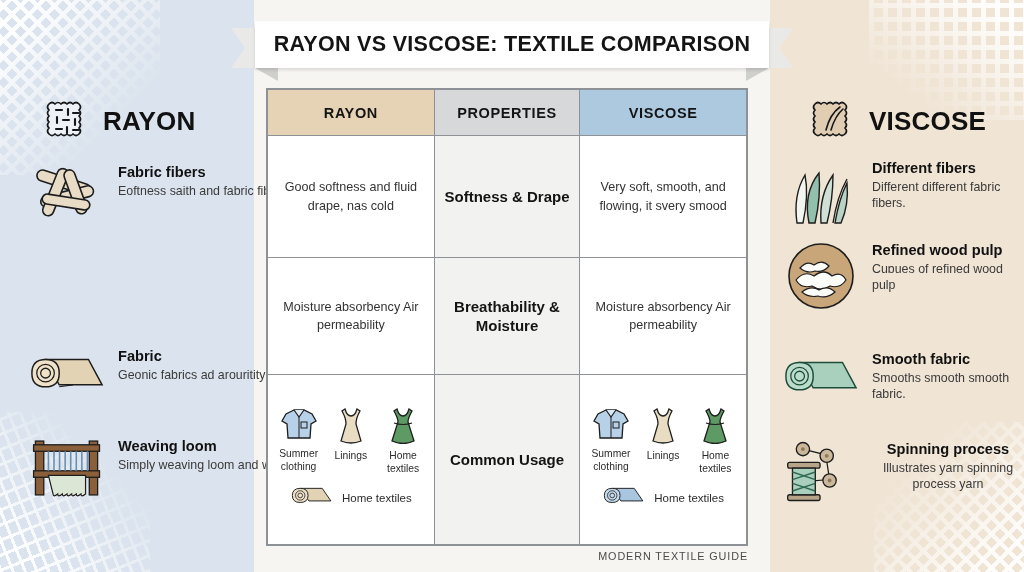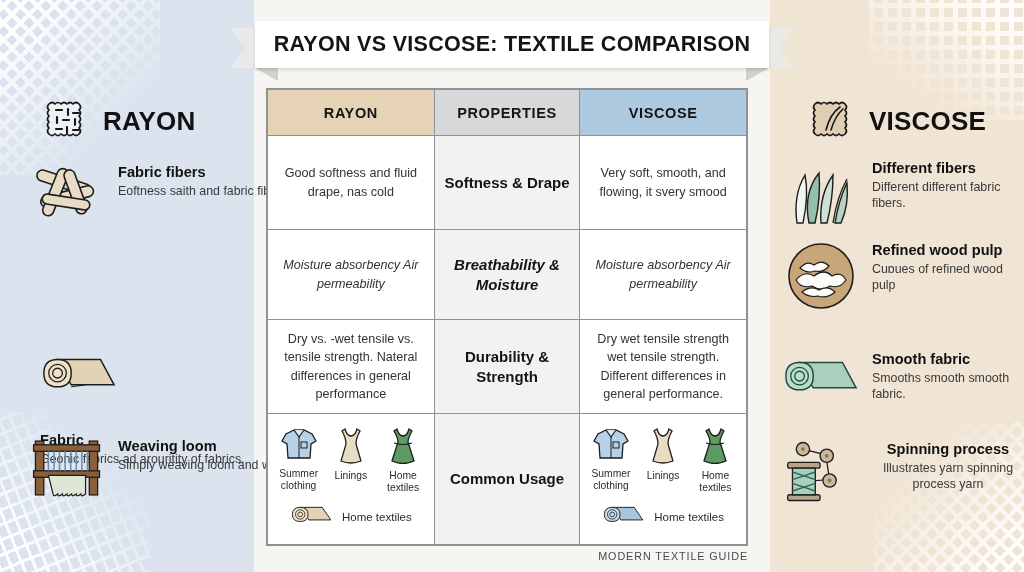--- a/index.html
+++ b/index.html
@@ -91,21 +91,21 @@
   .th-rayon { background: #e6d3b6; }
   .th-props { background: #d6d8da; }
   .th-visc  { background: #adc9e0; }
   td.prop {
     background: #f2f2f0; font-weight: bold; font-size: 15px; color: #141414; line-height: 1.3;
   }
   td.side { background: #ffffff; font-size: 12.6px; color: #333; line-height: 1.45; padding: 4px 10px; }
   .col-a { width: 34.8%; }
   .col-b { width: 30.4%; }
   .col-c { width: 34.8%; }
-  .r1 { height: 92px; } .r2 { height: 88px; font-style: italic; } .r3 { height: 92px; } .r4 { height: 128px; }
+  .r1 { height: 92px; } .r2 { height: 88px; } .r3 { height: 92px; } .r4 { height: 128px; }
 
   
   .usage { padding: 8px 10px 6px; background:#fff; }
   .usage-row { display: flex; justify-content: center; gap: 11px; }
   .usage-item { width: 52px; display: flex; flex-direction: column; align-items: center; }
   .usage-cap { font-size: 10.3px; color: #2b2b2b; line-height: 1.18; margin-top: 2px; text-align:center; }
   .usage-row2 { display: flex; align-items: center; justify-content: center; gap: 8px; margin-top: 8px; }
   .usage-row2 .usage-cap { font-size: 11.5px; margin-top: 0; }
 
   #footer {
@@ -119,21 +119,21 @@
   #brand-right { right: 38px; flex-direction: row; }
   .brand-name { font-size: 26px; font-weight: bold; color: #111; letter-spacing: .2px; }
 
   .feat { position: absolute; display: flex; align-items: flex-start; gap: 12px; }
   .feat-ico { flex: 0 0 auto; width: 78px; height: 72px; display:flex; align-items:center; justify-content:center; }
   .feat-txt { padding-top: 6px; }
   .feat-title { font-size: 14.6px; font-weight: bold; color: #111; line-height: 1.18; }
   .feat-desc { font-size: 12.4px; color: #3a3a3a; line-height: 1.3; margin-top: 2px; }
 
   #lf0 { left: 28px; top: 158px; }   #lf1 { left: 28px; top: 248px; }
-  #lf2 { left: 40px; top: 342px; flex-direction: column; }   #lf3 { left: 28px; top: 432px; }
+  #lf2 { left: 28px; top: 342px; }   #lf3 { left: 28px; top: 432px; }
   #rf0 { left: 782px; top: 158px; }  #rf1 { left: 782px; top: 240px; }
   #rf2 { left: 782px; top: 345px; }  #rf3 { left: 782px; top: 435px; text-align: center; }
   #rf1 .feat-txt, #rf0 .feat-txt { padding-top: 2px; }
 </style>
 </head>
 <body>
 
 <div id="stage">
 
   <div class="panel" id="panel-mid"></div>
@@ -356,25 +356,20 @@
         <tr class="r1">
           <td class="side">Good softness and fluid drape, nas cold</td>
           <td class="prop">Softness &amp; Drape</td>
           <td class="side">Very soft, smooth, and flowing, it svery smood</td>
         </tr>
         <tr class="r2">
           <td class="side">Moisture absorbency Air permeability</td>
           <td class="prop">Breathability &amp; Moisture</td>
           <td class="side">Moisture absorbency Air permeability</td>
         </tr>
-        <tr class="r3">
-          <td class="side">Dry vs. -wet tensile vs. tensile strength. Nateral differences in general performance</td>
-          <td class="prop">Durability &amp; Strength</td>
-          <td class="side">Dry wet tensile strength wet tensile strength. Different differences in general performance.</td>
-        </tr>
         <tr class="r4">
           <td class="usage">
             <div class="usage-row">
               <div class="usage-item">
                 <span>
                   <svg width="38" height="36" viewBox="0 0 38 36">
                     <path d="M14 4 L6 8 L2 15 L7 18 L8 32 h22 l1-14 l5-3 l-4-7 l-8-4 z" fill="#b7d2e8" stroke="#1d1d1d" stroke-width="1.3"></path>
                     <path d="M14 4 L19 11 L24 4" fill="#dceaf5" stroke="#1d1d1d" stroke-width="1.2"></path>
                     <path d="M19 11 v21" stroke="#1d1d1d" stroke-width="1"></path>
                     <rect x="21" y="16" width="6" height="6" fill="none" stroke="#1d1d1d" stroke-width="1"></rect>

